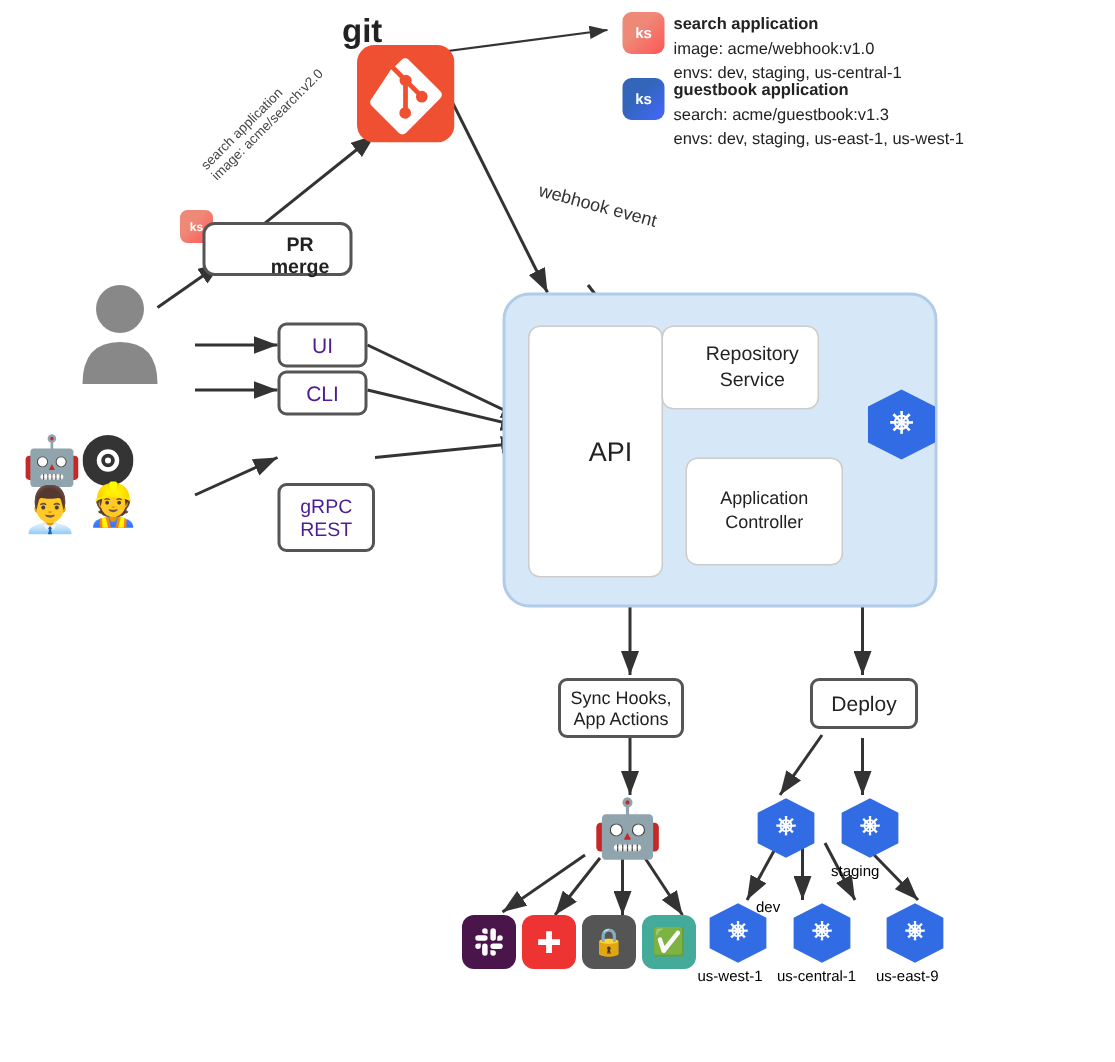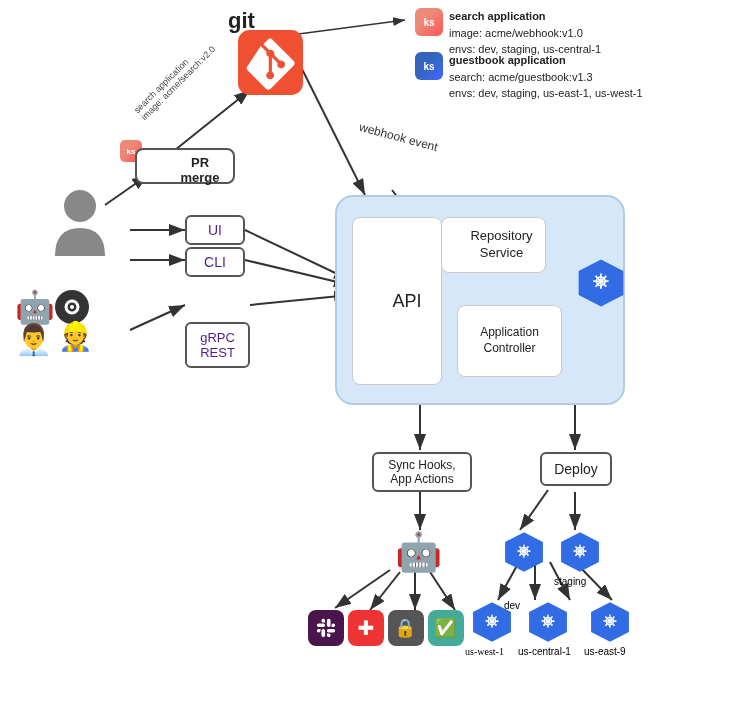--- a/index.html
+++ b/index.html
@@ -324,21 +324,21 @@
     </div>
 
     <div style="position:absolute;top:60px;left:238px;width:52px;height:52px;">
       <svg viewBox="0 0 100 100" xmlns="http://www.w3.org/2000/svg" width="52" height="52">
         <polygon points="50,5 93,27 93,73 50,95 7,73 7,27" fill="#326CE5"></polygon>
         <text x="50" y="58" text-anchor="middle" font-size="38" fill="white" font-weight="bold">⎈</text>
       </svg>
     </div>
   </div>
 
-  <div class="sync-box" style="top:452px;left:372px;width:100px;height:40px;">
+  <div class="sync-box" style="top:452px;left:372px;width:84px;height:40px;">
     <span>Sync Hooks,
 App Actions</span>
   </div>
 
   <div class="deploy-box" style="top:452px;left:540px;width:72px;height:34px;">
     <span>Deploy</span>
   </div>
 
   <div style="position:absolute;top:530px;left:395px;font-size:38px;">🤖</div>
 
@@ -387,17 +387,17 @@
 
   <div style="position:absolute;top:600px;left:588px;text-align:center;">
     <svg viewBox="0 0 100 100" xmlns="http://www.w3.org/2000/svg" width="44" height="44">
       <polygon points="50,5 93,27 93,73 50,95 7,73 7,27" fill="#326CE5"></polygon>
       <text x="50" y="58" text-anchor="middle" font-size="38" fill="white" font-weight="bold">⎈</text>
     </svg>
   </div>
 
   <div style="position:absolute;top:600px;left:504px;font-size:10px;text-align:center;">dev</div>
   <div style="position:absolute;top:576px;left:554px;font-size:10px;text-align:center;">staging</div>
-  <div style="position:absolute;top:646px;left:465px;font-size:10px;text-align:center;font-family:Liberation Serif, serif;">us-west-1</div>
+  <div style="position:absolute;top:646px;left:465px;font-size:10px;text-align:center;">us-west-1</div>
   <div style="position:absolute;top:646px;left:518px;font-size:10px;text-align:left;">us-central-1</div>
   <div style="position:absolute;top:646px;left:584px;font-size:10px;text-align:center;">us-east-9</div>
 
 </div>
 
 </body></html>

